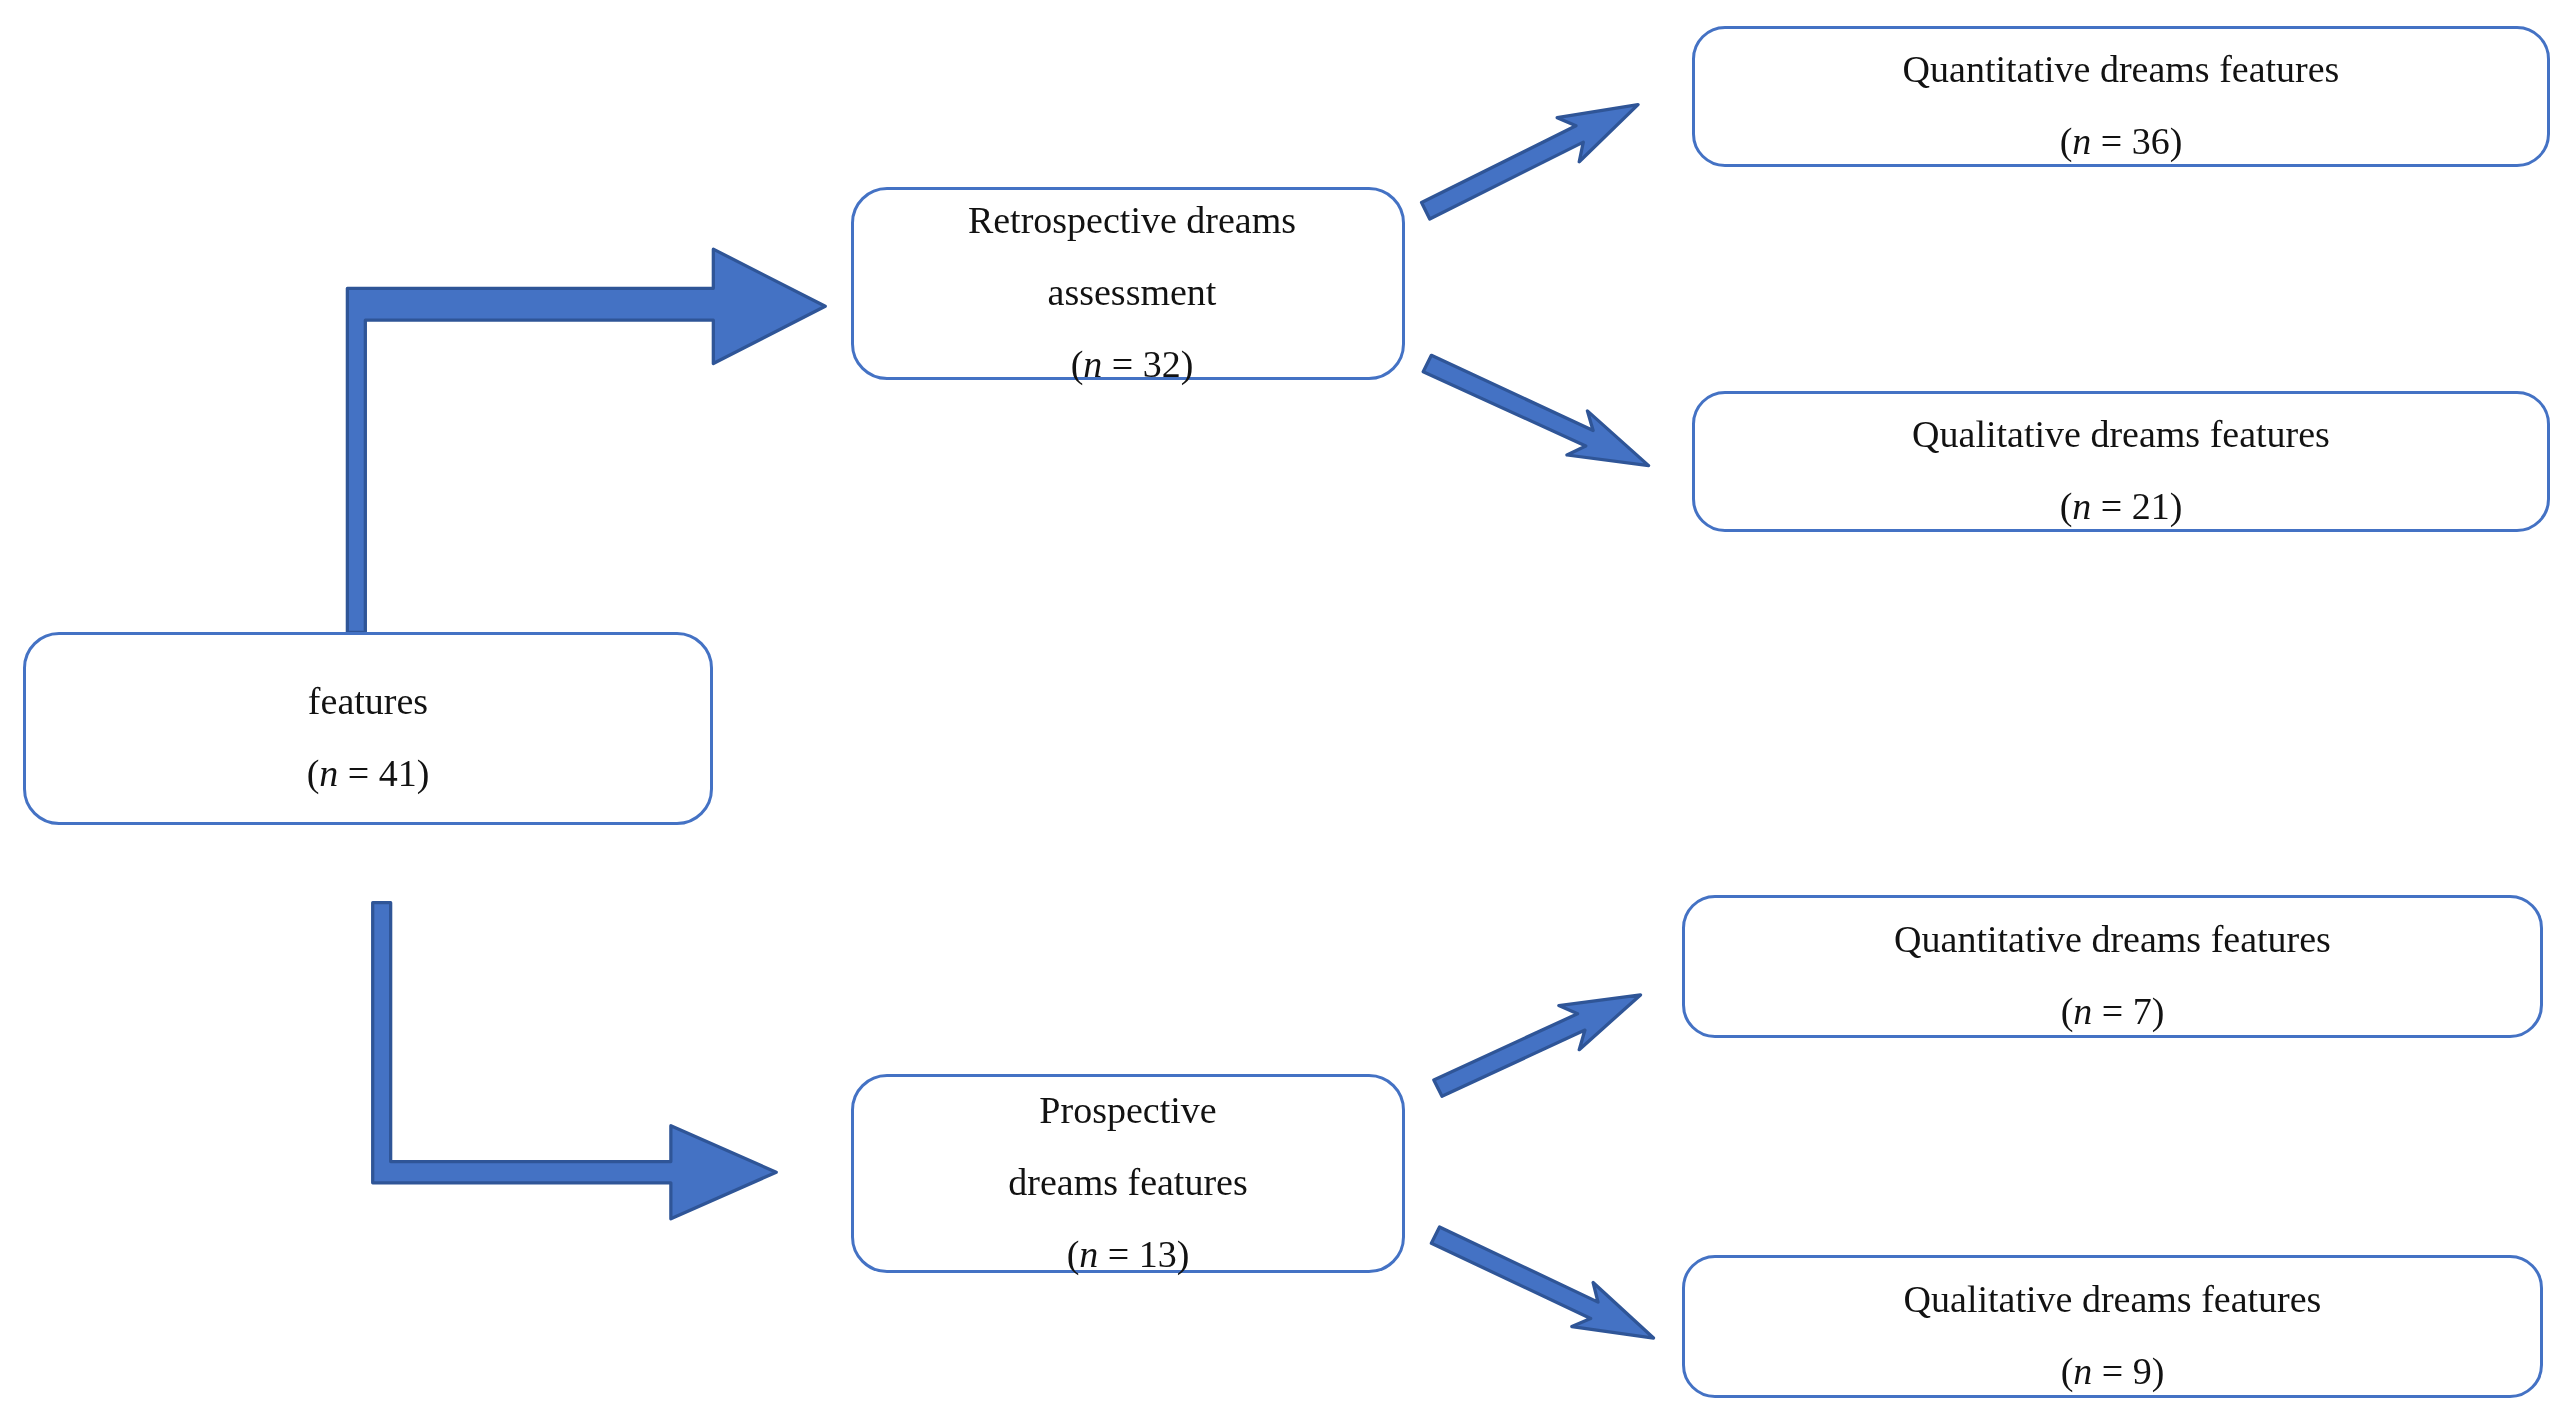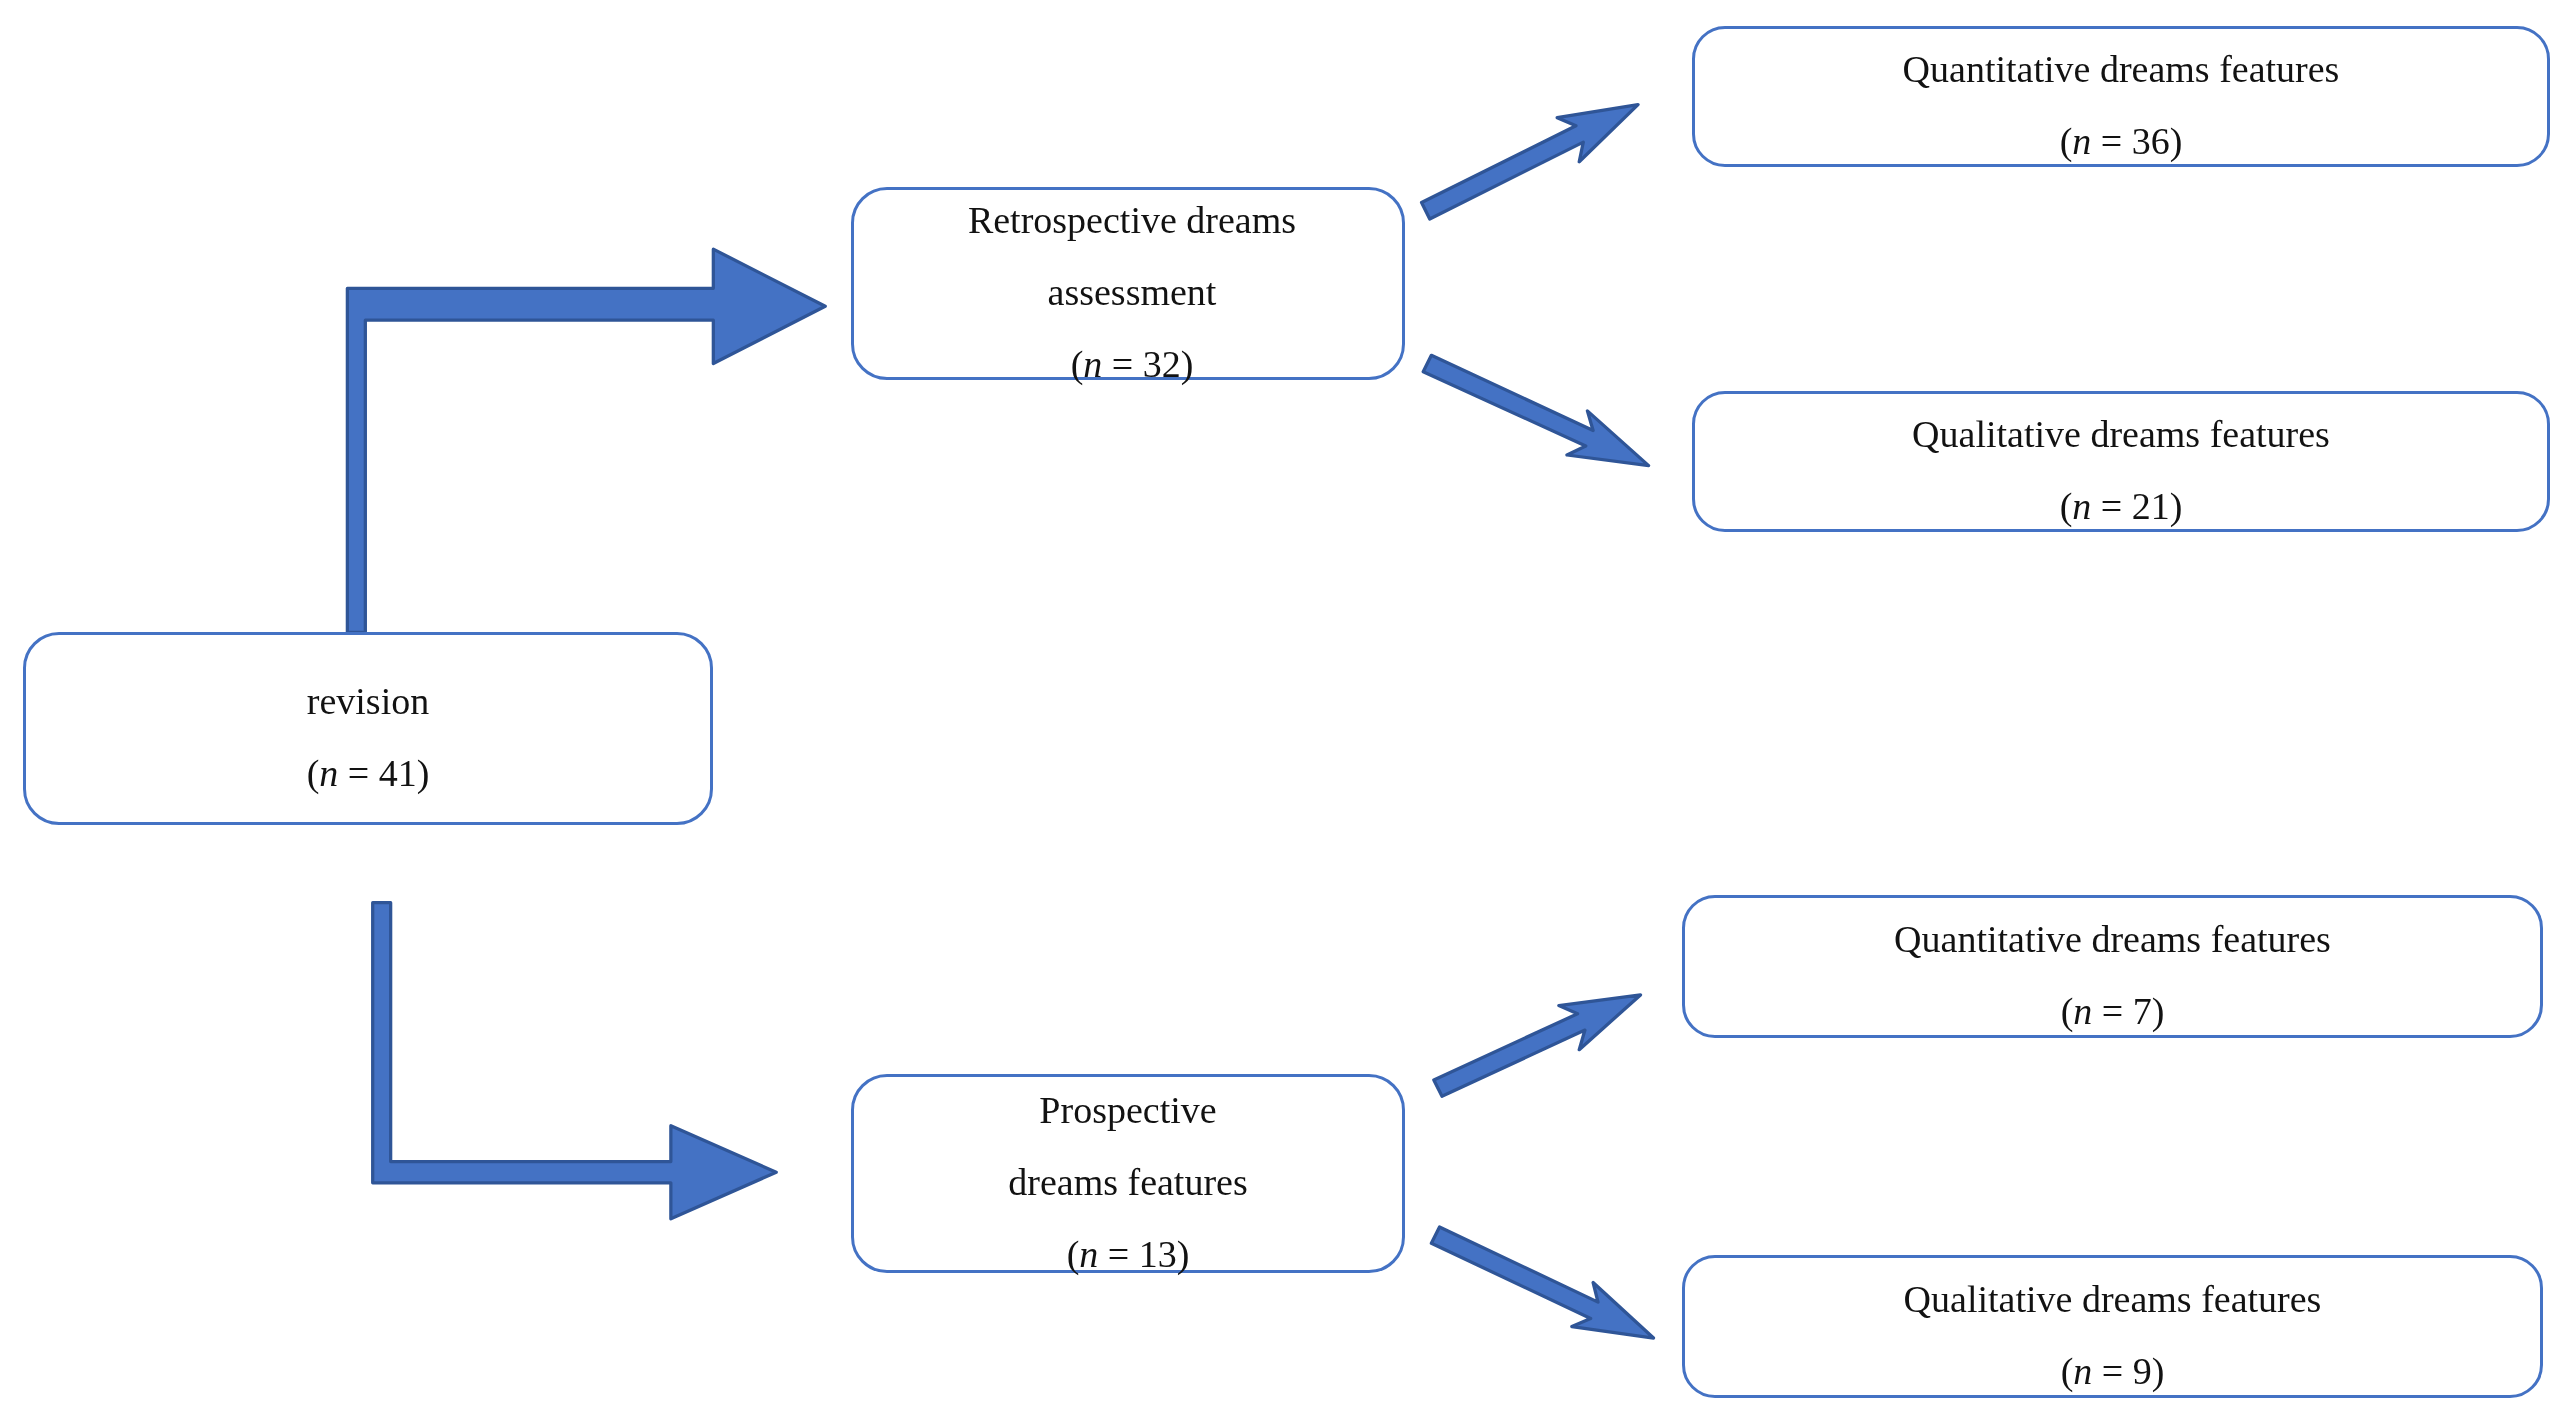--- a/index.html
+++ b/index.html
@@ -48,21 +48,21 @@
 
     <g id="diagonals">
         <polygon points="1750,268 1938,174 1933,198 2005,128 1906,144 1929,154 1740,248"></polygon>
         <polygon points="1742,455 1941,546 1918,557 2018,570 1943,503 1950,527 1752,435"></polygon>
         <polygon points="1765,1342 1940,1261 1933,1285 2008,1218 1908,1231 1931,1241 1755,1322"></polygon>
         <polygon points="1752,1522 1947,1614 1924,1624 2024,1638 1950,1570 1956,1594 1762,1502"></polygon>
       </g>
   </svg>
 
   <div class="node" style="left:23px;top:632px;width:690px;height:193px;">
-    <div class="line">revision</div>
+    <div class="line">features</div>
     <div class="line count"><span>(</span><i>n</i><span> = 41)</span></div>
   </div>
 
   <div class="node" style="left:851px;top:187px;width:554px;height:193px;padding-left:8px;">
     <div class="line">Retrospective dreams</div>
     <div class="line">assessment</div>
     <div class="line count"><span>(</span><i>n</i><span> = 32)</span></div>
   </div>
 
   <div class="node" style="left:1692px;top:26px;width:858px;height:141px;border-radius:33px;">

